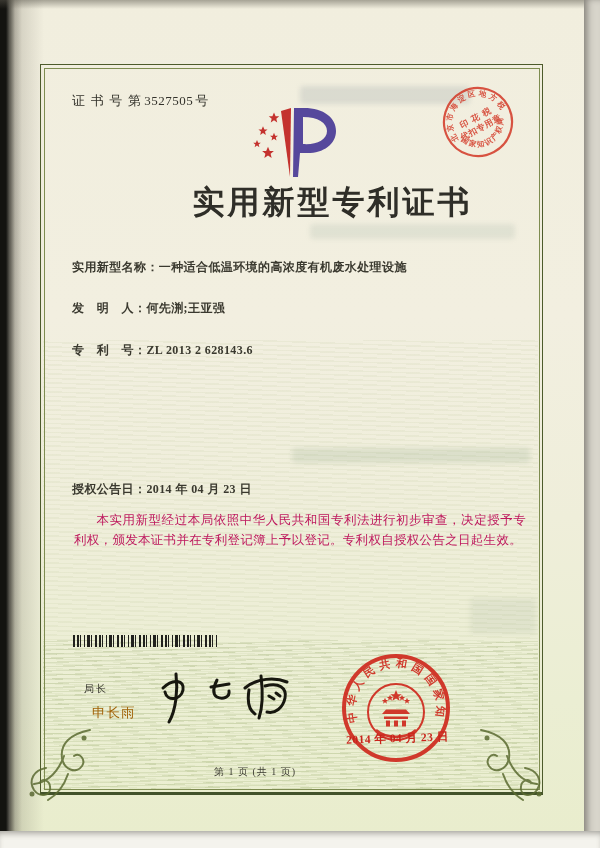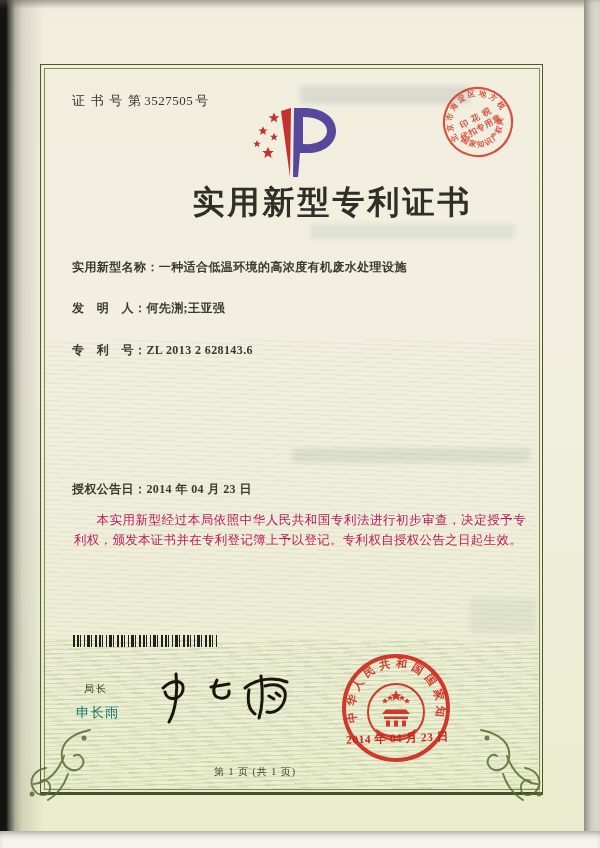--- a/index.html
+++ b/index.html
@@ -49,21 +49,21 @@
   .body-text p{margin:16px;text-indent:1.8em;font-size:12.5px;line-height:20px;
          letter-spacing:.3px;color:#be185d;text-align:justify;}
 
   .barcode{position:absolute;left:73px;top:635px;width:145px;height:12px;z-index:2;
          background-image:repeating-linear-gradient(90deg,#21211e 0 1.5px,transparent 1.5px 3.5px,
            #21211e 3.5px 6px,transparent 6px 7px,#21211e 7px 8px,transparent 8px 11px,
            #21211e 11px 12px,transparent 12px 14px,#21211e 14px 16.5px,transparent 16.5px 18px,
            #21211e 18px 19px,transparent 19px 22px);}
 
   .signer-title{position:absolute;left:77px;top:682px;font-size:10px;letter-spacing:2px;color:#2e2d27;z-index:2;margin-left:7px;}
-  .signer-name{position:absolute;left:76px;top:704px;font-size:13.5px;letter-spacing:1px;color:#0f766e;z-index:2;}
+  .signer-name{position:absolute;left:92px;top:704px;font-size:13.5px;letter-spacing:1px;color:#a16207;z-index:2;}
   .signature{position:absolute;left:145px;top:666px;width:150px;height:62px;z-index:3;}
 
   .seal-main{position:absolute;left:340px;top:652px;width:112px;height:112px;z-index:3;opacity:.92;}
   .seal-date{position:absolute;left:346px;top:731px;z-index:4;white-space:nowrap;
          font-size:11.5px;font-weight:700;letter-spacing:.5px;color:#c9241b;transform:rotate(-2deg);}
   .seal-tax{position:absolute;left:440px;top:84px;width:76px;height:76px;z-index:3;opacity:.82;}
 
   .footer{position:absolute;left:160px;top:765px;width:190px;text-align:center;z-index:2;
          font-size:10px;letter-spacing:1px;color:#3f3e35;}
 

